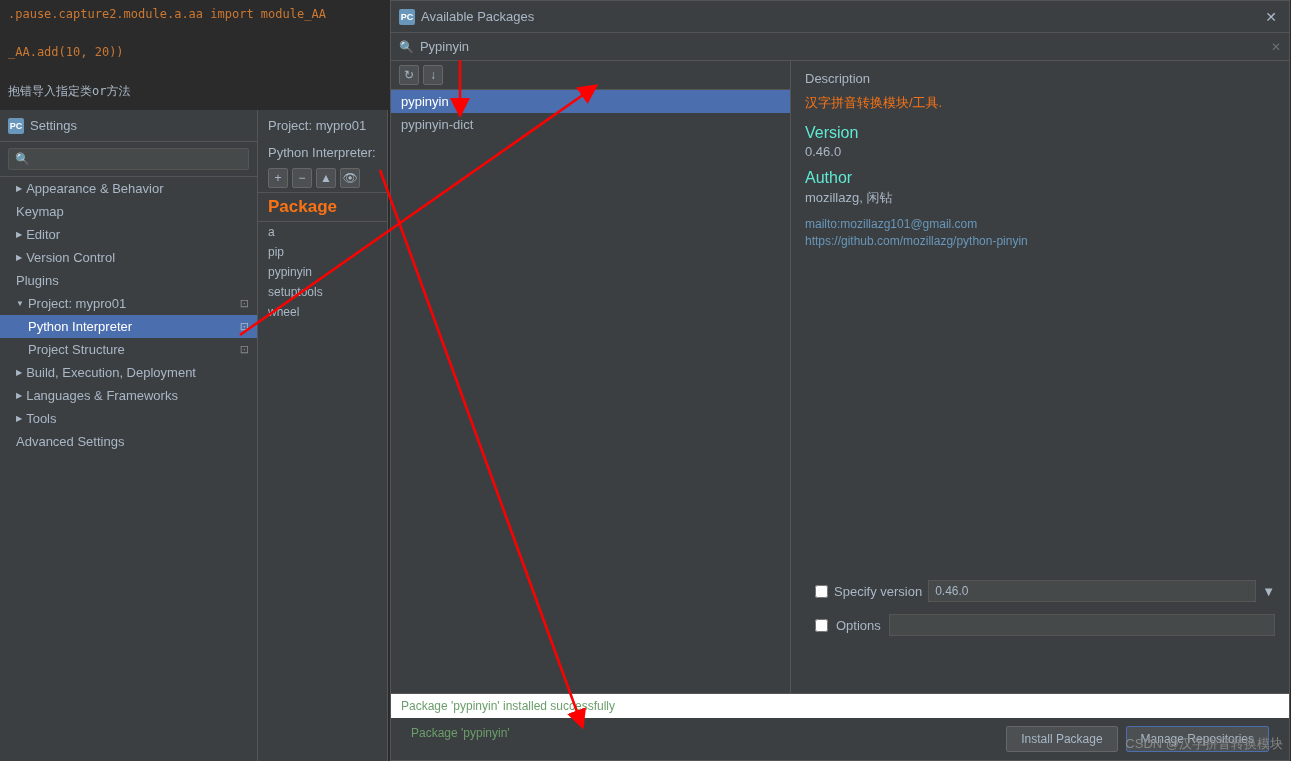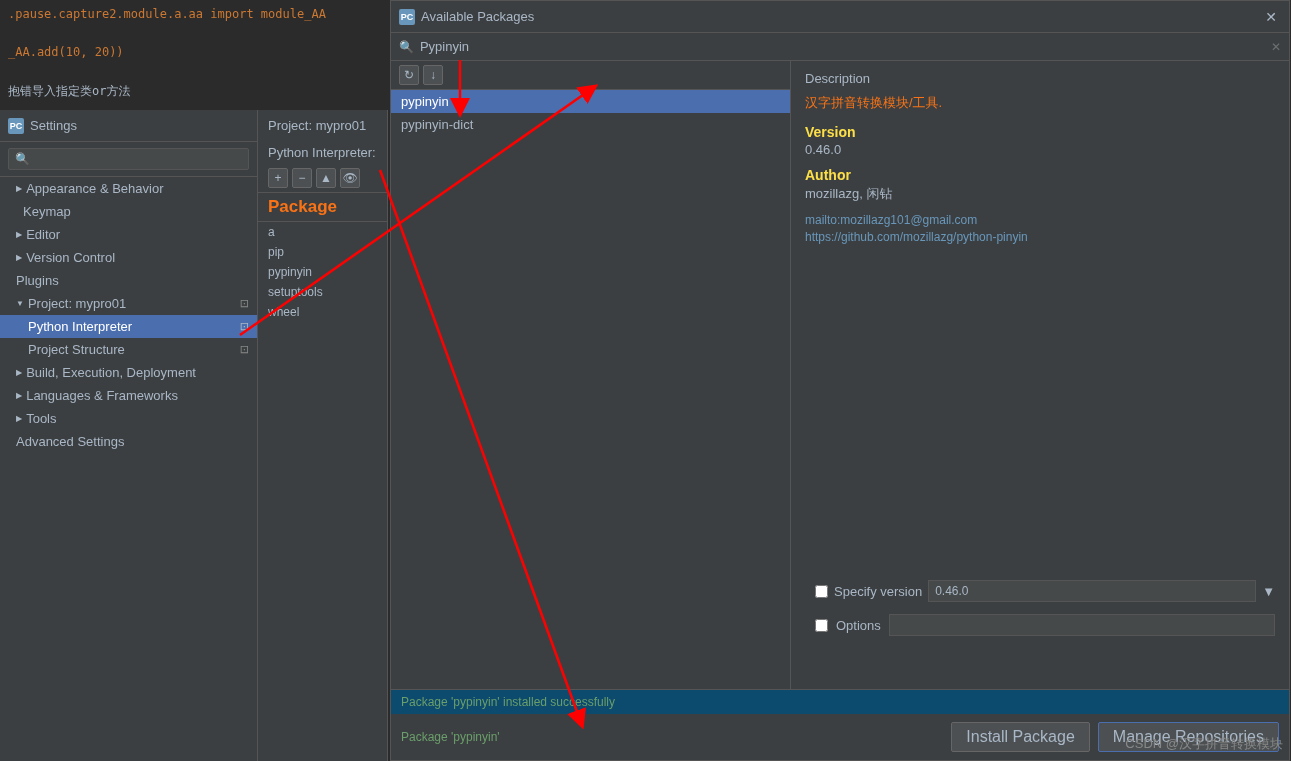--- a/index.html
+++ b/index.html
@@ -306,23 +306,23 @@
       margin-bottom: 8px;
     }
 
     .desc-text {
       color: #f97316;
       font-size: 13px;
       margin-bottom: 12px;
     }
 
     .desc-field-label {
-      color: #fde047;
-      font-size: 14px;
-      font-weight: bold;
+      color: #5eead4;
+      font-size: 16px;
+      font-weight: normal;
       margin-bottom: 2px;
     }
 
     .desc-field-value {
       color: #a9b7c6;
       font-size: 13px;
       margin-bottom: 10px;
     }
 
     .desc-link {
@@ -333,45 +333,45 @@
       margin-bottom: 3px;
       text-decoration: none;
     }
 
     .dialog-footer {
       border-top: 1px solid #555;
       flex-shrink: 0;
     }
 
     .success-bar {
-      background: #0c4a6e;
+      background: #ffffff;
       padding: 5px 10px;
       color: #6a9e6a;
       font-size: 12px;
     }
 
     .footer-row {
       display: flex;
-      align-items: center;
-      padding: 8px 10px;
+      align-items: flex-start;
+      padding: 8px 20px;
       gap: 8px;
     }
 
     .footer-left {
       color: #6a9e6a;
       font-size: 12px;
       flex: 1;
     }
 
     .footer-btn {
       padding: 5px 14px;
       border: 1px solid #666;
       background: #4c5052;
       color: #a9b7c6;
-      font-size: 16px;
+      font-size: 12px;
       cursor: pointer;
       border-radius: 2px;
     }
 
     .footer-btn.primary {
       background: #4c5052;
       border-color: #4b6eaf;
     }
 
     
@@ -455,21 +455,21 @@
     <span class="pc-icon">PC</span>
     <span>Settings</span>
   </div>
   <div class="search-box">
     <input type="text" placeholder="🔍" style="">
   </div>
 
   <div class="nav-item has-arrow">
     <span>Appearance &amp; Behavior</span>
   </div>
-  <div class="nav-item" style="padding-left:16px;margin-left:7px;">
+  <div class="nav-item" style="padding-left:16px;">
     <span>Keymap</span>
   </div>
   <div class="nav-item has-arrow">
     <span>Editor</span>
   </div>
   <div class="nav-item has-arrow">
     <span>Version Control</span>
   </div>
   <div class="nav-item" style="padding-left:16px;">
     <span>Plugins</span>

